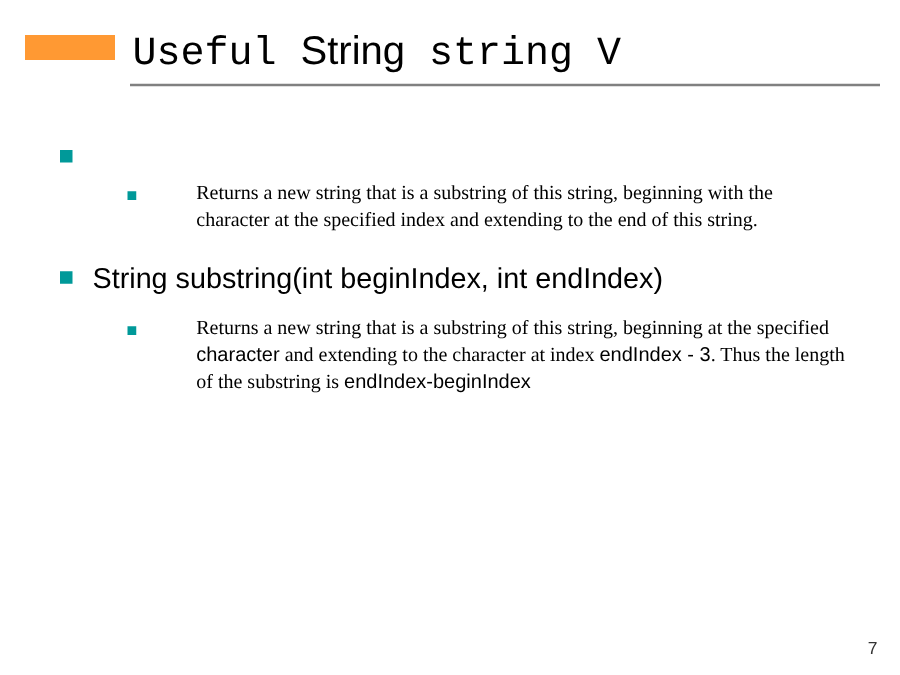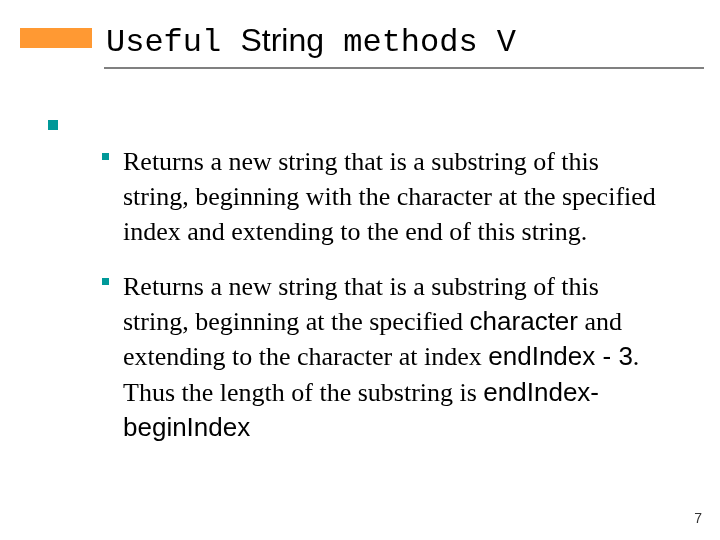--- a/index.html
+++ b/index.html
@@ -79,23 +79,24 @@
     margin-top: 9px;
     margin-right: 14px;
   }
   .lvl1-text {
     font-family: Verdana, Geneva, sans-serif;
     font-size: 23px;
     line-height: 1.35;
   }
   .lvl2-text {
     font-family: "Times New Roman", Times, serif;
-    font-size: 26px;
+    font-size: 16px;
     line-height: 1.35;
     max-width: 540px;
+    margin-left: 34px;
   }
   .codeish {
     font-family: Verdana, Geneva, sans-serif;
   }
   .page-num {
     position: absolute;
     bottom: 14px;
     right: 18px;
     font-family: Arial, Helvetica, sans-serif;
     font-size: 14px;
@@ -104,40 +105,44 @@
   .serif { font-family: Liberation Mono, monospace; }
   .sans { font-family: Liberation Sans, sans-serif; }
 </style>
 </head>
 <body>
 <div class="slide">
 
   <div class="title-wrap">
     <span class="title-bar"></span>
     <span class="title-text">
-      <span class="serif">Useful </span><span class="sans">String</span><span class="serif"> methods V</span>
+      <span class="serif">Useful </span><span class="sans">String</span><span class="serif"> string V</span>
     </span>
     <hr class="title-rule">
   </div>
 
   <div class="content">
 
     <div class="lvl1">
       <div class="lvl1-row">
         <div class="bullet-sq"></div>
       </div>
       <div class="lvl2">
         <div class="lvl2-row">
           <div class="bullet-sq small"></div>
           <div class="lvl2-text">Returns a new string that is a substring of this string, beginning with the character at the specified index and extending to the end of this string.</div>
         </div>
       </div>
     </div>
 
     <div class="lvl1">
+      <div class="lvl1-row">
+        <div class="bullet-sq"></div>
+        <div class="lvl1-text">String substring(int beginIndex, int endIndex)</div>
+      </div>
       <div class="lvl2">
         <div class="lvl2-row">
           <div class="bullet-sq small"></div>
           <div class="lvl2-text">
             <span>Returns a new string that is a substring of this string, beginning at the specified </span><span class="codeish">character</span><span> and extending to the character at index </span><span class="codeish">endIndex - 3</span><span>. Thus the length of the substring is </span><span class="codeish">endIndex-beginIndex</span>
           </div>
         </div>
       </div>
     </div>
 

